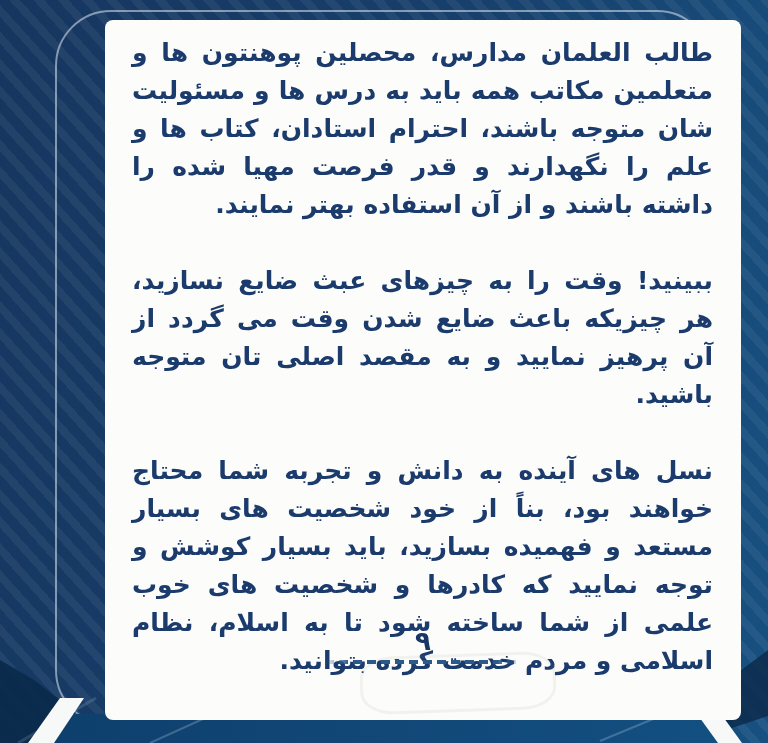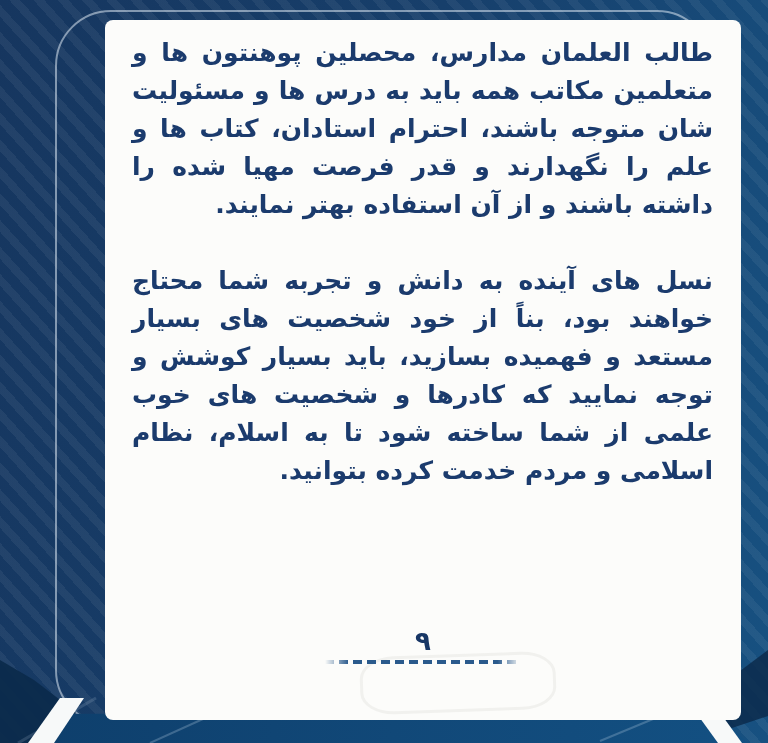--- a/index.html
+++ b/index.html
@@ -98,20 +98,21 @@
     <line x1="150" y1="743" x2="214" y2="714" stroke="#b9cfe2" stroke-width="2" opacity="0.28"></line>
     <line x1="600" y1="741" x2="670" y2="712" stroke="#b9cfe2" stroke-width="2" opacity="0.28"></line>
     <line x1="18" y1="743" x2="96" y2="698" stroke="#c5d6e6" stroke-width="3" opacity="0.16"></line>
     <polygon points="60,698 84,698 54,743 28,743" fill="#f7f9f9"></polygon>
     <polygon points="684,696 708,696 742,743 718,743" fill="#f7f9f9"></polygon>
   </svg>
 
   <div class="card">
     <div class="text-area">
       <p>طالب العلمان مدارس، محصلین پوهنتون ها و متعلمین مکاتب همه باید به درس ها و مسئولیت شان متوجه باشند، احترام استادان، کتاب ها و علم را نگهدارند و قدر فرصت مهیا شده را داشته باشند و از آن استفاده بهتر نمایند.</p>
+      <p>ببینید! وقت را به چیزهای عبث ضایع نسازید، هر چیزیکه باعث ضایع شدن وقت می گردد از آن پرهیز نمایید و به مقصد اصلی تان متوجه باشید.</p>
       <p>نسل های آینده به دانش و تجربه شما محتاج خواهند بود، بناً از خود شخصیت های بسیار مستعد و فهمیده بسازید، باید بسیار کوشش و توجه نمایید که کادرها و شخصیت های خوب علمی از شما ساخته شود تا به اسلام، نظام اسلامی و مردم خدمت کرده بتوانید.</p>
     </div>
 
     <div class="watermark"></div>
 
     <div class="pagination">
       <div class="page-number">٩</div>
       <div class="dash-line"></div>
     </div>
   </div>

